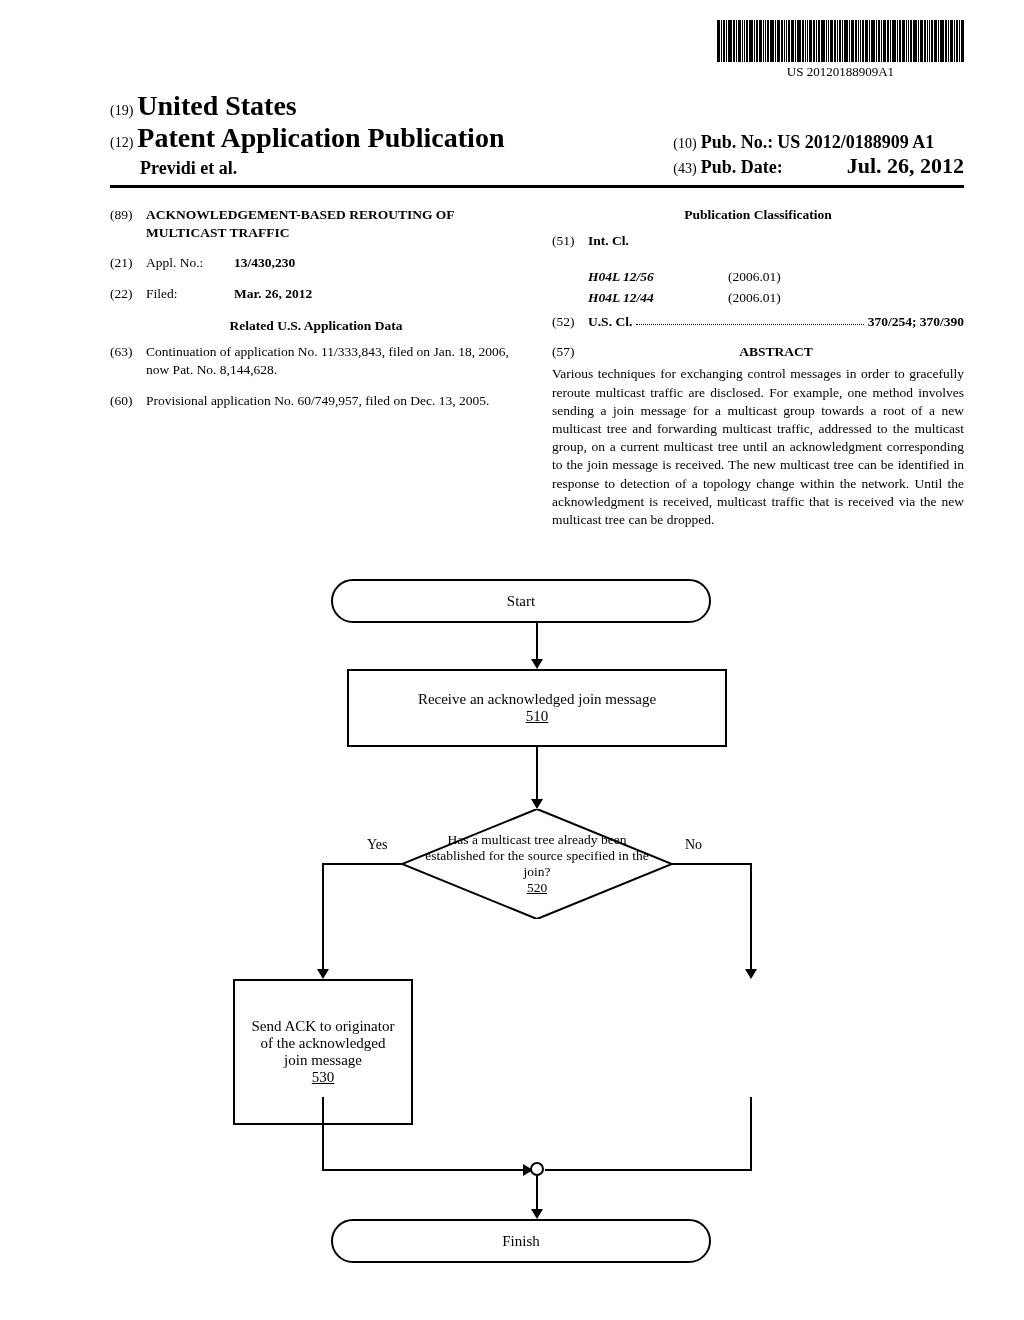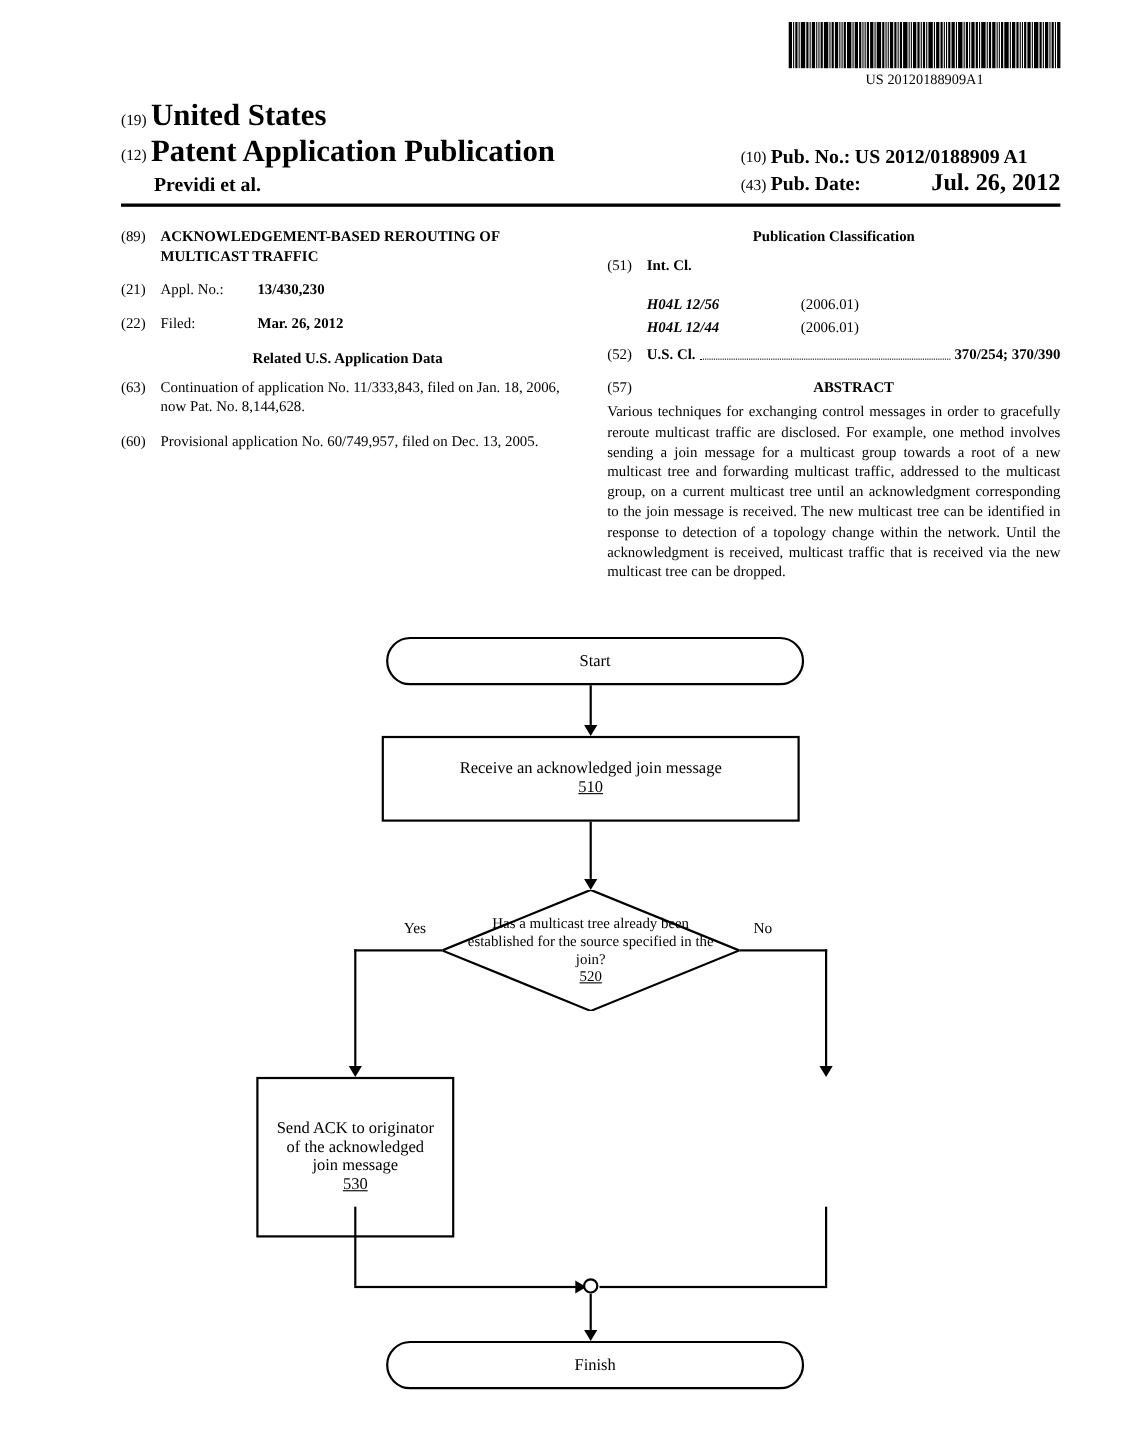--- a/index.html
+++ b/index.html
@@ -142,21 +142,21 @@
       display: flex;
       align-items: center;
       justify-content: center;
       text-align: center;
       padding: 10px 14px;
     }
     .fc-terminal {
       border-radius: 26px;
       width: 380px;
       height: 44px;
-      left: 124px;
+      left: 104px;
     }
     .fc-process {
       width: 380px;
       left: 120px;
     }
     .fc-diamond {
       position: absolute;
       width: 270px;
       height: 110px;
       left: 175px;
@@ -364,21 +364,21 @@
       <div class="field-val"><b>Int. Cl.</b></div>
     </div>
     <div class="classification-row" style="padding-left:36px">
       <div class="cl-label ipc-italic">H04L 12/56</div>
       <div>(2006.01)</div>
     </div>
     <div class="classification-row" style="padding-left:36px">
       <div class="cl-label ipc-italic">H04L 12/44</div>
       <div>(2006.01)</div>
     </div>
-    <div class="field-row" style="align-items:flex-end;margin-top:6px">
+    <div class="field-row" style="align-items:center;margin-top:6px">
       <div class="field-num">(52)</div>
       <div><b>U.S. Cl.</b></div>
       <div class="dotleader"></div>
       <div><b>370/254; 370/390</b></div>
     </div>
     <div style="display:flex;margin-top:10px">
       <div class="field-num">(57)</div>
       <div class="abstract-hdr" style="flex:1;margin-top:0">ABSTRACT</div>
     </div>
     <div class="abstract-text">Various techniques for exchanging control messages in order to gracefully reroute multicast traffic are disclosed. For example, one method involves sending a join message for a multicast group towards a root of a new multicast tree and forwarding multicast traffic, addressed to the multicast group, on a current multicast tree until an acknowledgment corresponding to the join message is received. The new multicast tree can be identified in response to detection of a topology change within the network. Until the acknowledgment is received, multicast traffic that is received via the new multicast tree can be dropped.</div>

